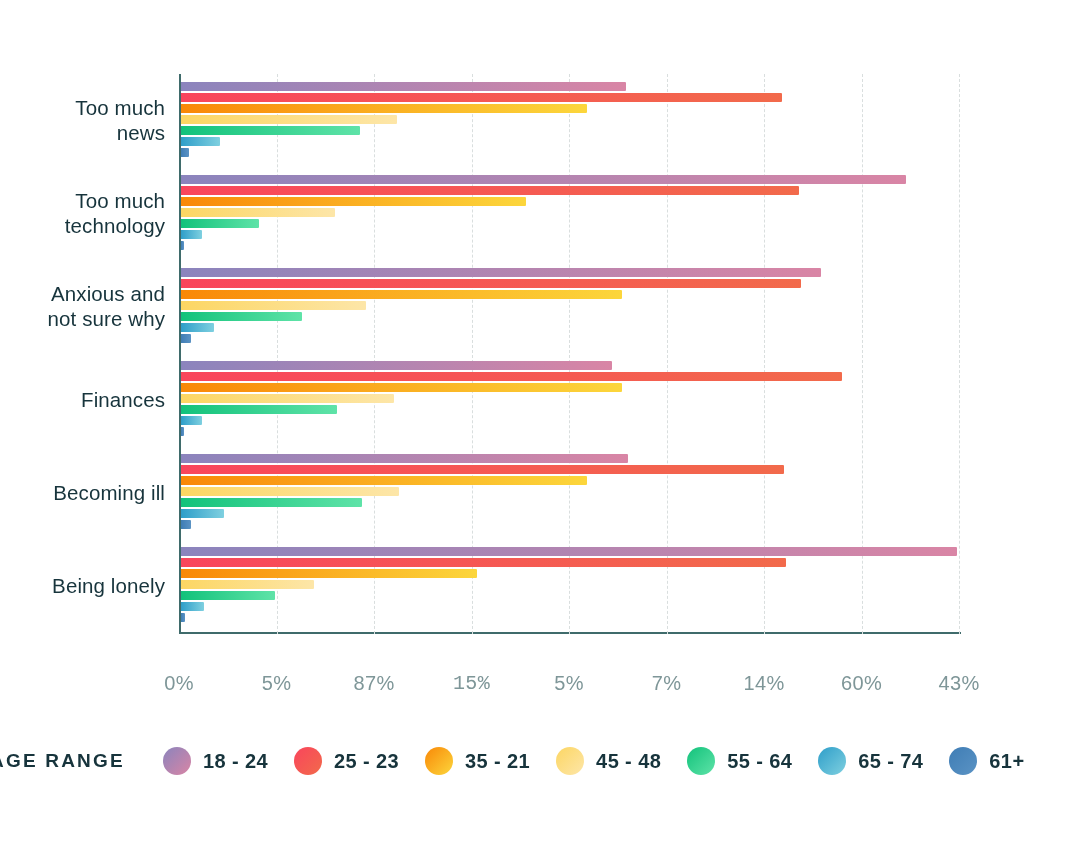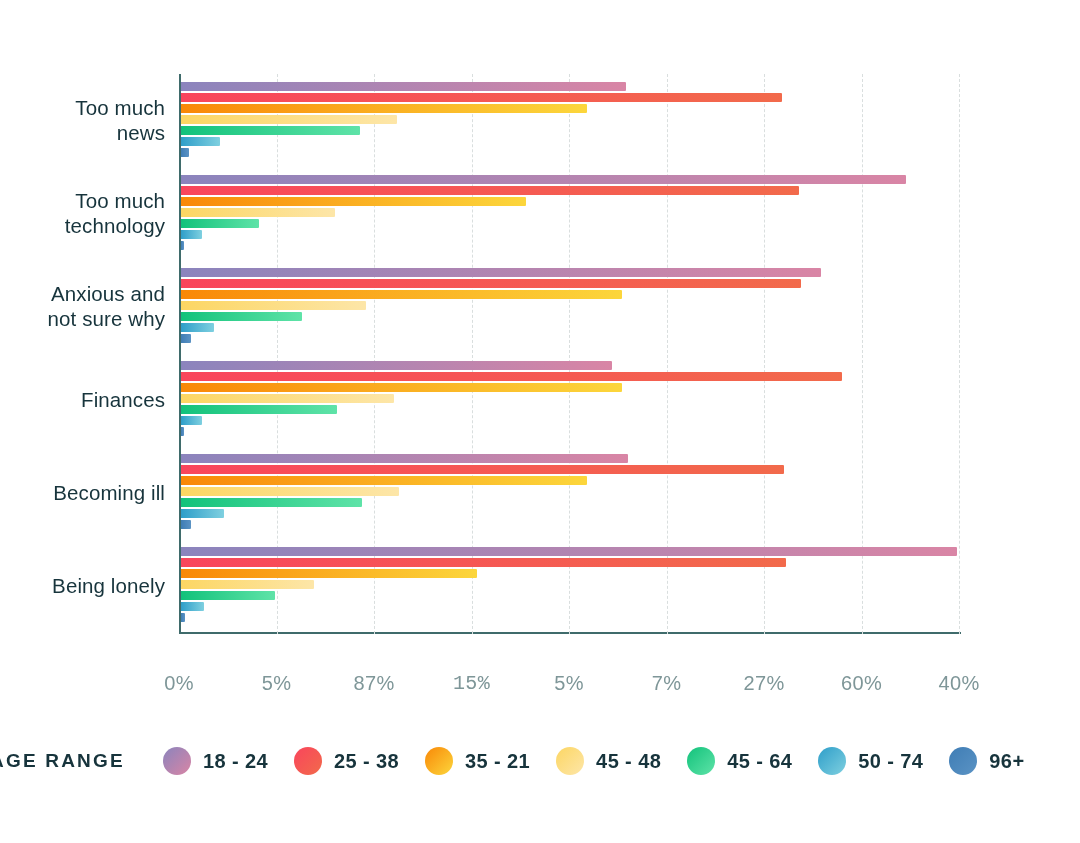--- a/index.html
+++ b/index.html
@@ -306,52 +306,52 @@
       </div>
   </div>
 
   <div class="xticks" id="xticks">
       <span class="xtick" style="left: 0px;">0%</span>
       <span class="xtick" style="left: 97.5px;">5%</span>
       <span class="xtick" style="left: 195px;">87%</span>
       <span class="xtick" style="left: 292.5px; font-family: Liberation Mono, monospace;">15%</span>
       <span class="xtick" style="left: 390px;">5%</span>
       <span class="xtick" style="left: 487.5px;">7%</span>
-      <span class="xtick" style="left: 585px;">27%</span>
+      <span class="xtick" style="left: 585px;">14%</span>
       <span class="xtick" style="left: 682.5px;">60%</span>
-      <span class="xtick" style="left: 780px;">40%</span>
+      <span class="xtick" style="left: 780px;">43%</span>
     </div>
 
   <div class="legend" id="legend">
     <span class="legend-title">AGE RANGE</span>
     <span id="legend-items" style="display:flex;align-items:center;">
         <span class="legend-item">
           <span class="legend-swatch" style="background: linear-gradient(135deg, rgb(139, 132, 189) 0%, rgb(217, 133, 165) 100%);"></span>
           <span class="legend-label">18 - 24</span>
         </span>
         <span class="legend-item">
           <span class="legend-swatch" style="background: linear-gradient(135deg, rgb(249, 69, 92) 0%, rgb(242, 106, 75) 100%);"></span>
-          <span class="legend-label">25 - 38</span>
+          <span class="legend-label">25 - 23</span>
         </span>
         <span class="legend-item">
           <span class="legend-swatch" style="background: linear-gradient(135deg, rgb(249, 136, 7) 0%, rgb(252, 214, 60) 100%);"></span>
           <span class="legend-label">35 - 21</span>
         </span>
         <span class="legend-item">
           <span class="legend-swatch" style="background: linear-gradient(135deg, rgb(252, 214, 99) 0%, rgb(253, 230, 168) 100%);"></span>
           <span class="legend-label">45 - 48</span>
         </span>
         <span class="legend-item">
           <span class="legend-swatch" style="background: linear-gradient(135deg, rgb(18, 194, 123) 0%, rgb(95, 227, 168) 100%);"></span>
-          <span class="legend-label">45 - 64</span>
+          <span class="legend-label">55 - 64</span>
         </span>
         <span class="legend-item">
           <span class="legend-swatch" style="background: linear-gradient(135deg, rgb(46, 158, 201) 0%, rgb(127, 208, 224) 100%);"></span>
-          <span class="legend-label">50 - 74</span>
+          <span class="legend-label">65 - 74</span>
         </span>
         <span class="legend-item">
           <span class="legend-swatch" style="background: linear-gradient(135deg, rgb(63, 125, 181) 0%, rgb(91, 147, 196) 100%);"></span>
-          <span class="legend-label">96+</span>
+          <span class="legend-label">61+</span>
         </span>
       </span>
   </div>
 
 </div>
 
 </body></html>

